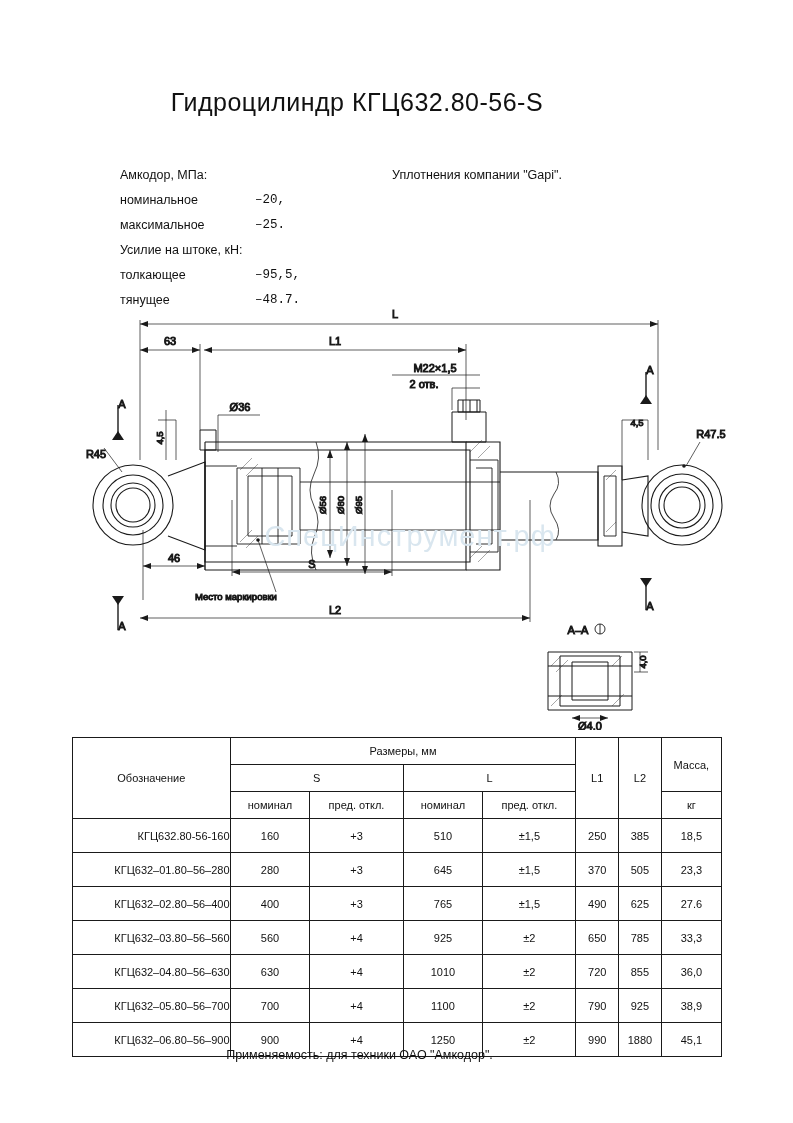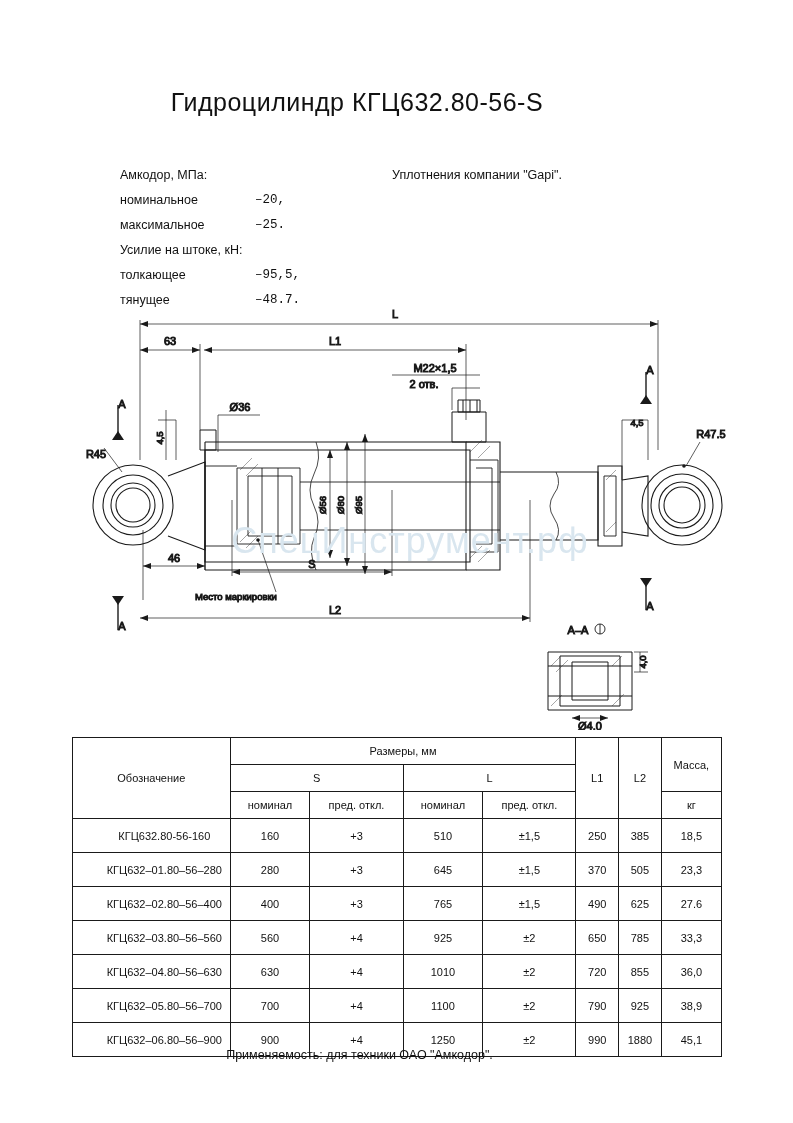--- a/index.html
+++ b/index.html
@@ -47,21 +47,21 @@
     left: 0; top: 300px;
     width: 793px; height: 430px;
   }
   #drawing svg { display: block; }
 
   .wm {
     position: absolute;
     left: 150px; top: 520px;
     width: 520px;
     text-align: center;
-    font-size: 36px;
+    font-size: 29px;
     color: #d9e6ef;
     letter-spacing: 1px;
     pointer-events: none;
     user-select: none;
   }
 
   
   #spec-table {
     position: absolute;
     left: 72px; top: 737px;
@@ -72,21 +72,21 @@
   }
   #spec-table td, #spec-table th {
     border: 1px solid #1a1a1a;
     text-align: center;
     font-weight: normal;
     padding: 0;
     height: 33px;
   }
   #spec-table th { height: 26px; }
   #spec-table td.desig {
-    text-align: center;
+    text-align: right;
     padding-left: 26px;
     font-size: 11px;
   }
   #note {
     position: absolute;
     left: 0; top: 1048px;
     width: 719px;
     text-align: center;
     font-size: 12.5px;
     color: #111;

